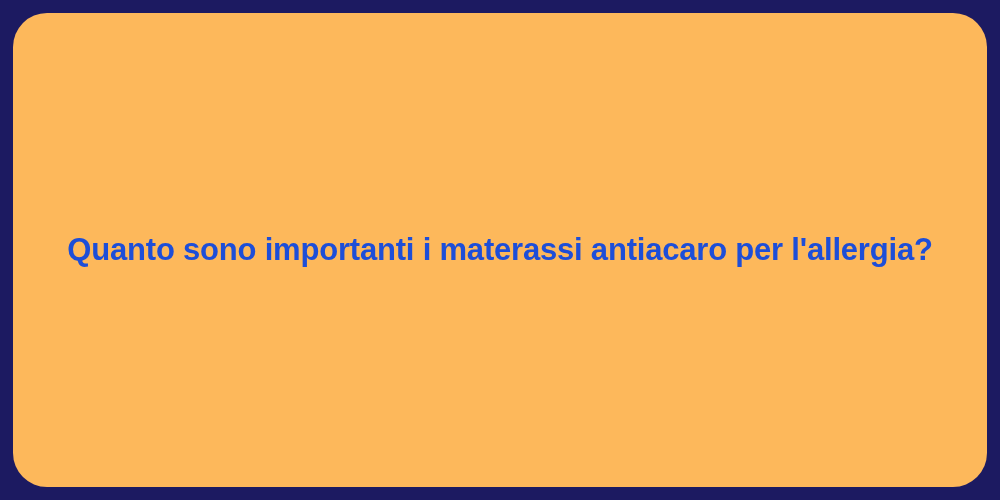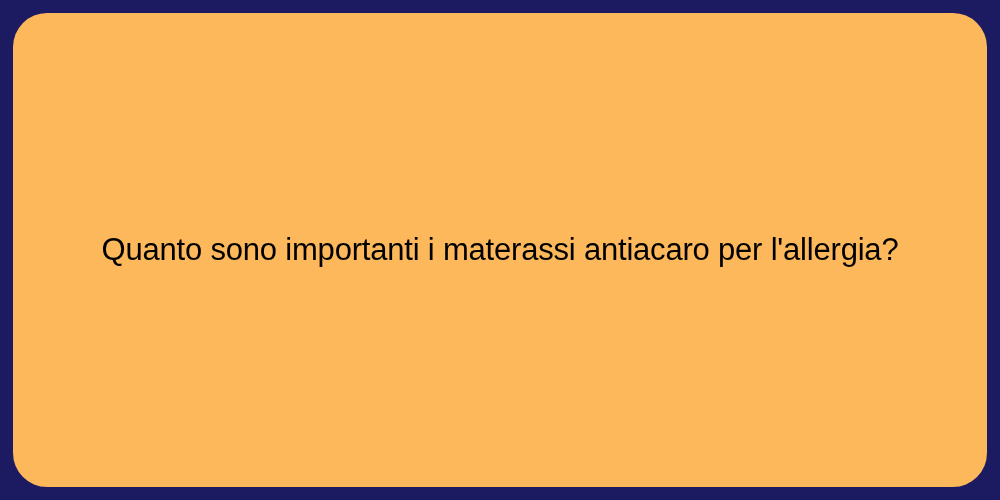--- a/index.html
+++ b/index.html
@@ -32,24 +32,24 @@
     border-radius: 34px;
     display: flex;
     align-items: center;
     justify-content: center;
     box-sizing: border-box;
     padding: 0 50px;
   }
 
   #headline {
     margin: 0;
-    color: #000000;
+    color: #1d4ed8;
     font-family: "Liberation Sans", sans-serif;
     font-size: 31px;
-    font-weight: normal;
+    font-weight: bold;
     letter-spacing: -0.2px;
     line-height: 1.2;
     text-align: center;
     white-space: nowrap;
   }
 </style>
 </head>
 <body>
 
 <div id="banner-root">

